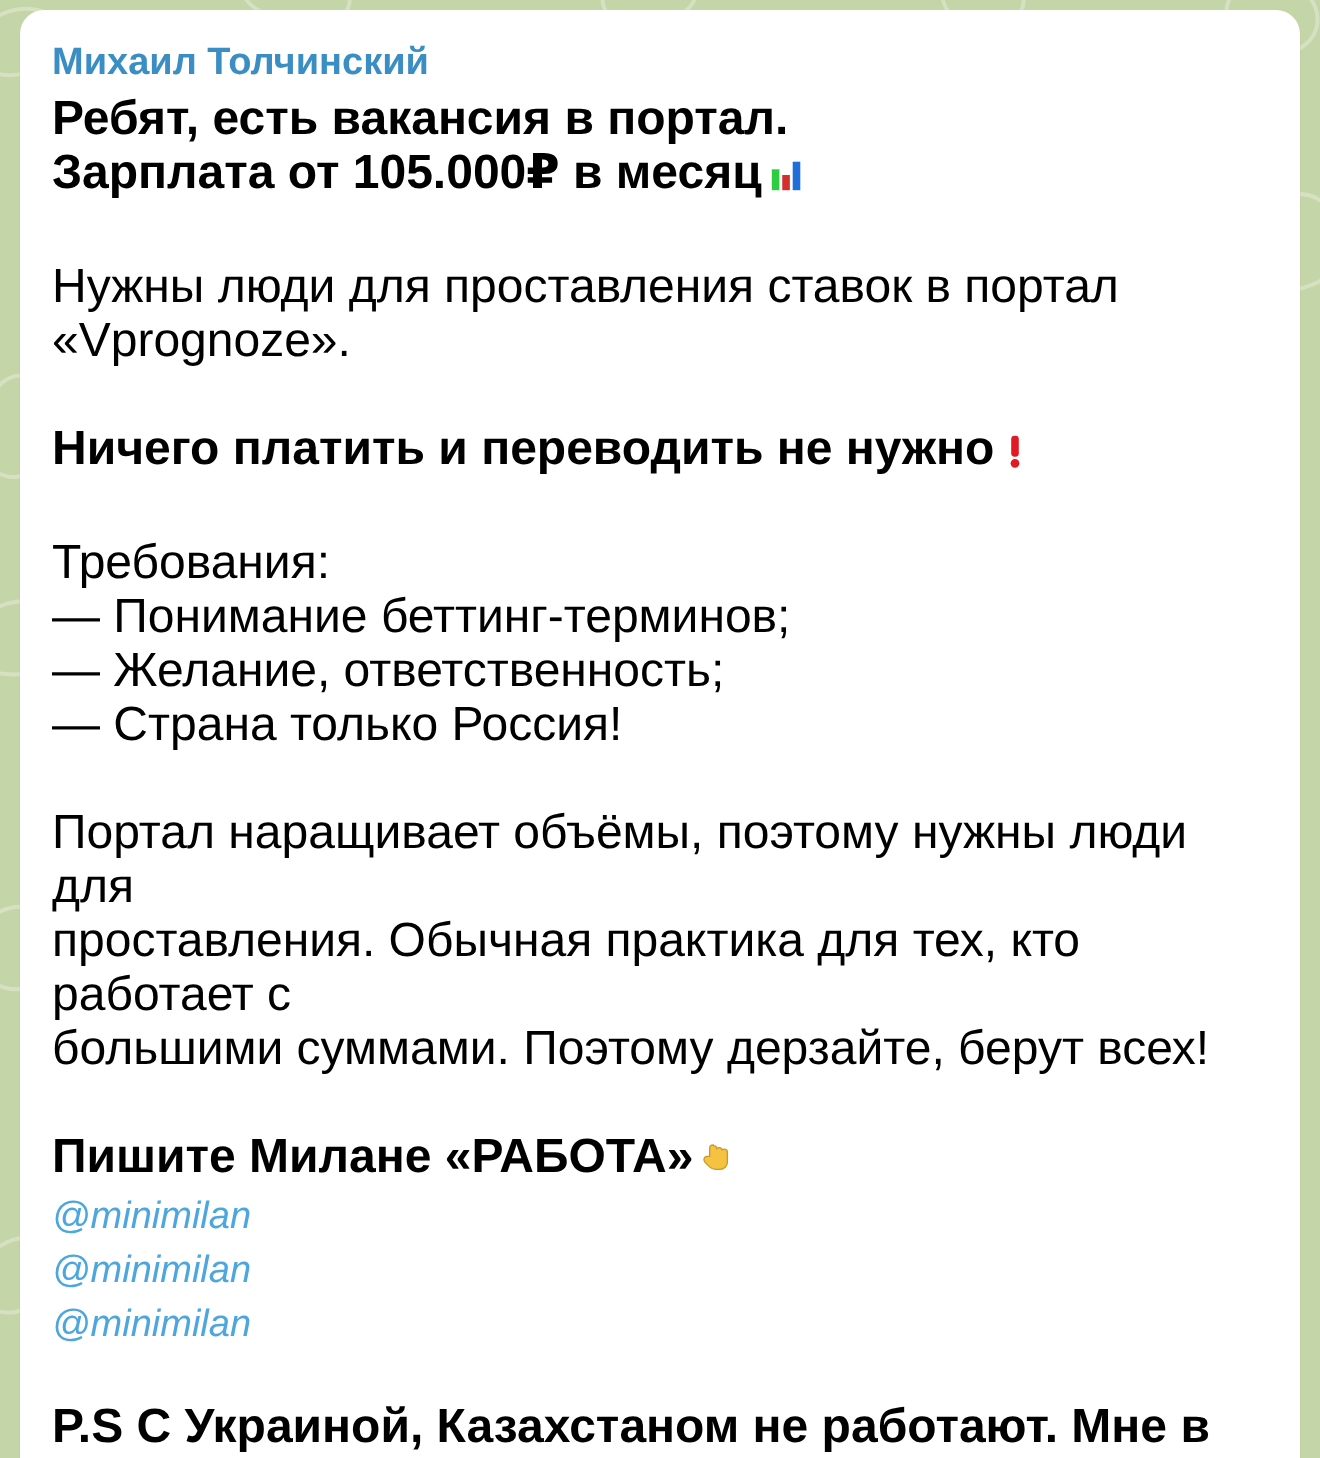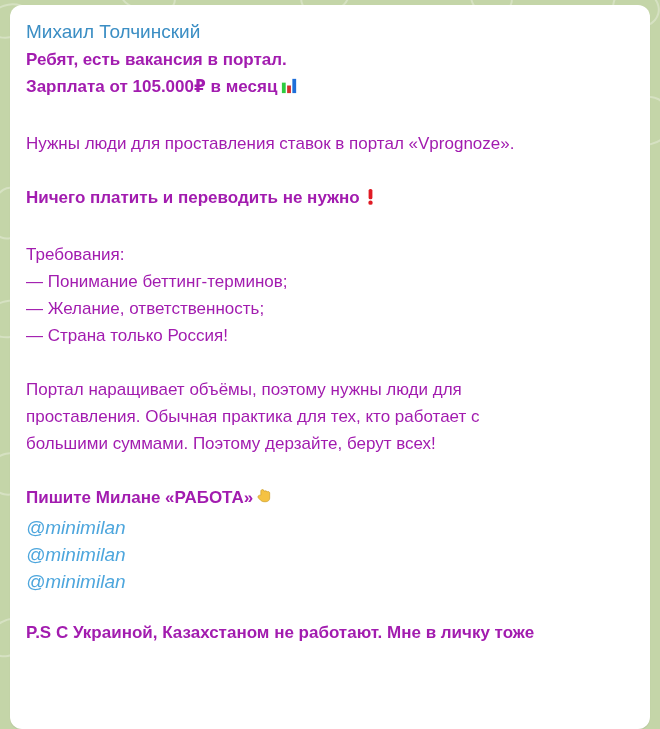--- a/index.html
+++ b/index.html
@@ -52,28 +52,28 @@
     border-radius: 12px;
     padding: 14px 16px 10px 16px;
     z-index: 1;
     box-shadow: 0 1px 1px rgba(0,0,0,0.08);
   }
 
   
   .sender {
     color: #3b8ec4;
     font-size: 19px;
-    font-weight: normal;
+    font-weight: bold;
     line-height: 26px;
     margin: 0 0 1px 0;
     white-space: nowrap;
   }
   .line {
-    color: #a21caf;
-    font-size: 17px;
+    color: #000000;
+    font-size: 24px;
     line-height: 27px;
     margin: 0;
     white-space: pre-wrap;
   }
   .bold { font-weight: bold; }
   .spacer { height: 27px; }
   .spacer-sm { height: 24px; }
   .link {
     color: #4da6dd;
     font-size: 19px;

